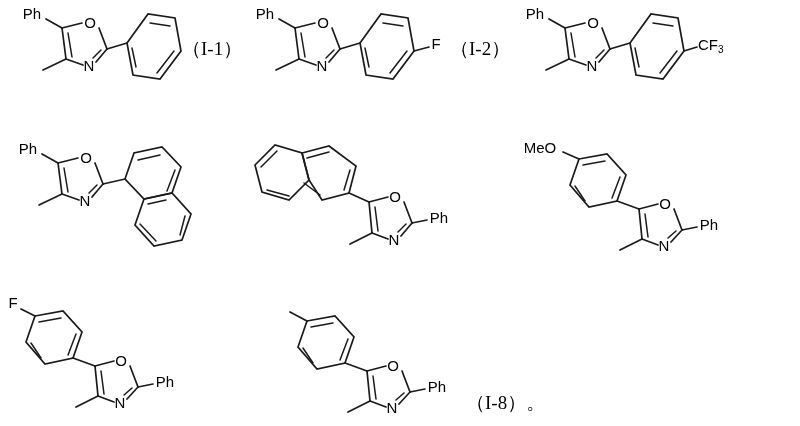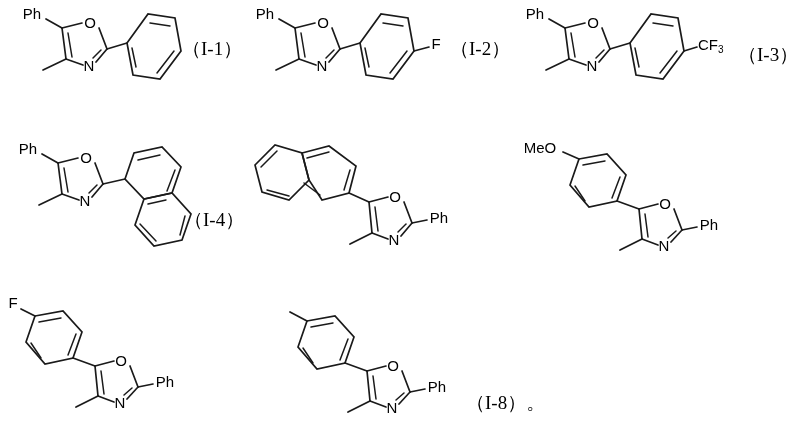--- a/index.html
+++ b/index.html
@@ -133,21 +133,20 @@
     <line class="bond" x1="97" y1="47" x2="117" y2="41"></line>
     <polygon class="bond" points="117,41 138,12 165,16 171,49 150,77 123,73"></polygon>
     <polyline class="bond-inner" points="140,21 160,24"></polyline>
     <polyline class="bond-inner" points="164,49 147,71"></polyline>
     <polyline class="bond-inner" points="126,65 122,46"></polyline>
     <line class="bond" x1="171" y1="49" x2="184" y2="45"></line>
     <text class="atom" x="185" y="44" style="text-anchor:start;">
       <tspan>CF</tspan><tspan class="atom-sub" dy="4">3</tspan>
     </text>
   </svg>
-  <div class="cmpd-label" style="left:738px; top:42px;">（I-3）</div>
 
   <svg class="struct" style="left:8px; top:137px;" width="185" height="115" viewBox="0 0 185 115">
     <text class="atom" x="20" y="13">Ph</text>
     <line class="bond" x1="34" y1="17" x2="50" y2="26"></line>
     <line class="bond" x1="50" y1="26" x2="70" y2="21"></line>
     <line class="bond" x1="87" y1="26" x2="95" y2="47"></line>
     <line class="bond" x1="95" y1="47" x2="84" y2="60"></line>
     <line class="bond" x1="71" y1="63" x2="54" y2="57"></line>
     <line class="bond" x1="54" y1="57" x2="50" y2="26"></line>
     <line class="bond-inner" x1="60" y1="55" x2="56" y2="31"></line>
@@ -159,21 +158,20 @@
 
     <polygon class="bond" points="117,42 126,16 154,10 173,30 164,56 136,62"></polygon>
 
     <polygon class="bond" points="136,62 164,56 183,77 174,103 146,109 127,88"></polygon>
     <polyline class="bond-inner" points="130,23 152,18"></polyline>
     <polyline class="bond-inner" points="167,33 159,54"></polyline>
     <polyline class="bond-inner" points="140,67 158,63"></polyline>
     <polyline class="bond-inner" points="132,87 148,104"></polyline>
     <polyline class="bond-inner" points="172,98 177,79"></polyline>
   </svg>
-  <div class="cmpd-label" style="left:184px; top:207px;">（I-4）</div>
 
   <svg class="struct" style="left:243px; top:137px;" width="200" height="115" viewBox="0 0 200 115">
 
     <polygon class="bond" points="12,28 32,8 59,16 66,43 46,63 19,55"></polygon>
     <polygon class="bond" points="66,43 59,16 86,9 113,29 106,56 79,63"></polygon>
     <polyline class="bond-inner" points="18,30 34,14"></polyline>
     <polyline class="bond-inner" points="24,53 46,59"></polyline>
     <polyline class="bond-inner" points="64,21 86,15"></polyline>
     <polyline class="bond-inner" points="107,33 101,53"></polyline>
     <polyline class="bond-inner" points="61,46 77,58"></polyline>

